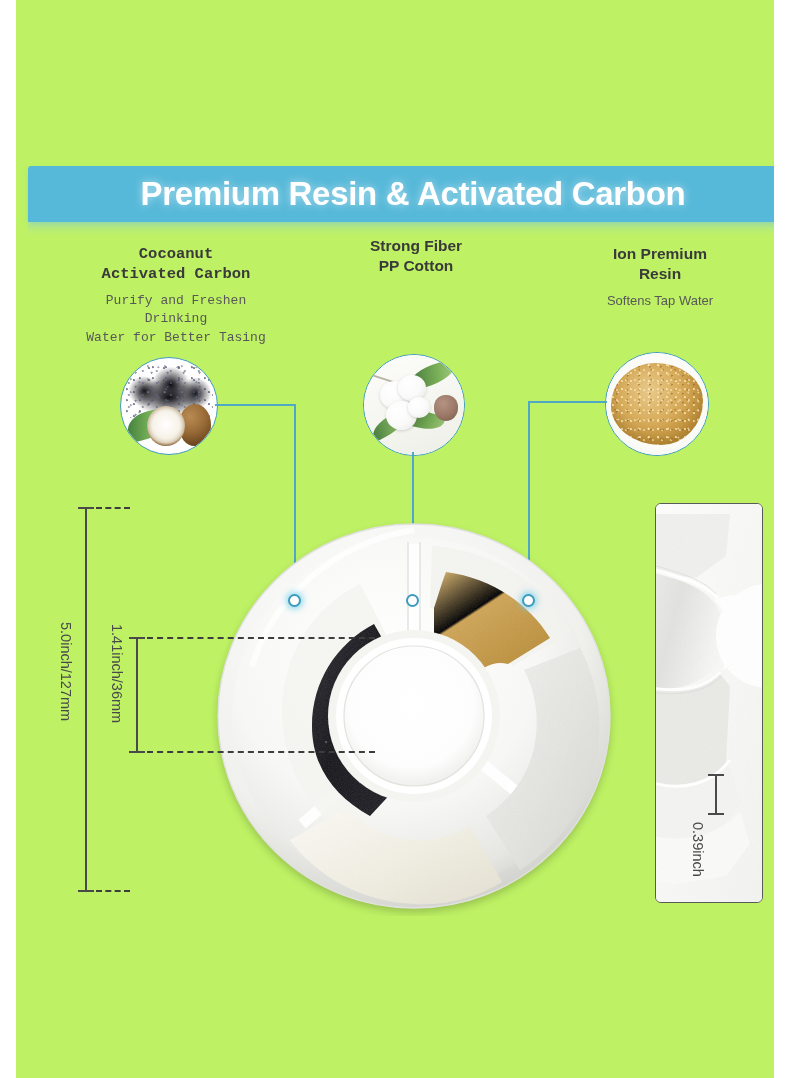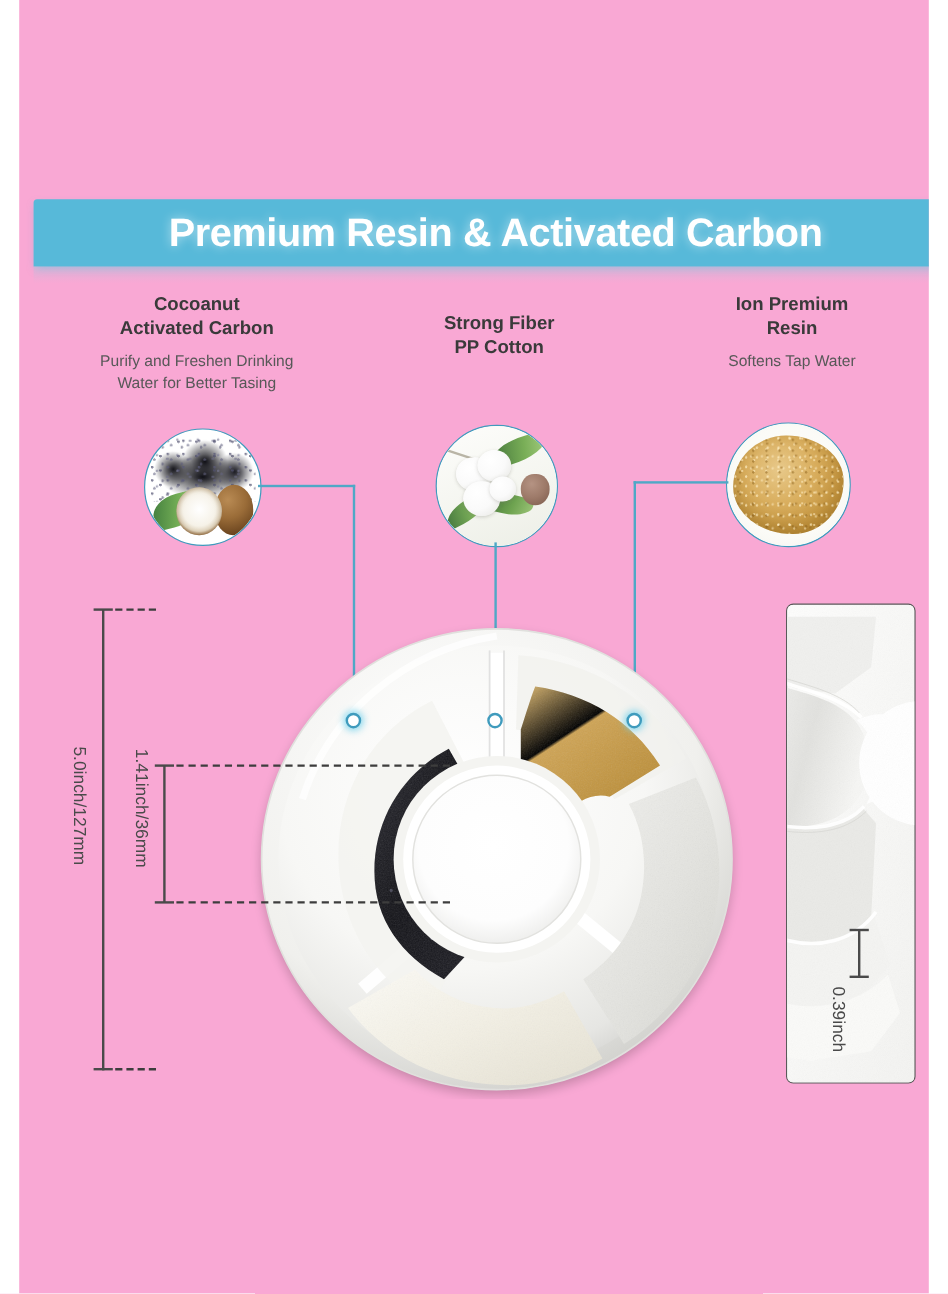--- a/index.html
+++ b/index.html
@@ -9,21 +9,21 @@
     background: #ffffff;
   }
   body {
     font-family: "Liberation Sans", sans-serif;
     -webkit-font-smoothing: antialiased;
   }
   #page {
     position: relative;
     width: 758px;
     height: 1078px;
-    background: #f9a8d4;
+    background: #bef264;
     overflow: hidden;
     margin: 0 auto;
   }
 
   
   .banner {
     position: absolute;
     left: 12px;
     top: 166px;
     width: 770px;
@@ -68,22 +68,22 @@
     line-height: 1.32;
     white-space: pre-line;
   }
   .feature-desc {
     margin-top: 7px;
     font-size: 13px;
     color: #585858;
     line-height: 1.42;
     white-space: pre-line;
   }
-  #feature-0 { left: 44px;  top: 244px; width: 208px; }
-  #feature-1 { left: 296px; top: 260px; width: 208px; }
+  #feature-0 { left: 56px;  top: 244px; width: 208px; font-family: Liberation Mono, monospace; }
+  #feature-1 { left: 296px; top: 236px; width: 208px; }
   #feature-2 { left: 540px; top: 244px; width: 208px; }
 
   
   .ing-circle {
     position: absolute;
     border-radius: 50%;
     border: 1.6px solid #3f9bbd;
     overflow: hidden;
     background: #ffffff;
   }

